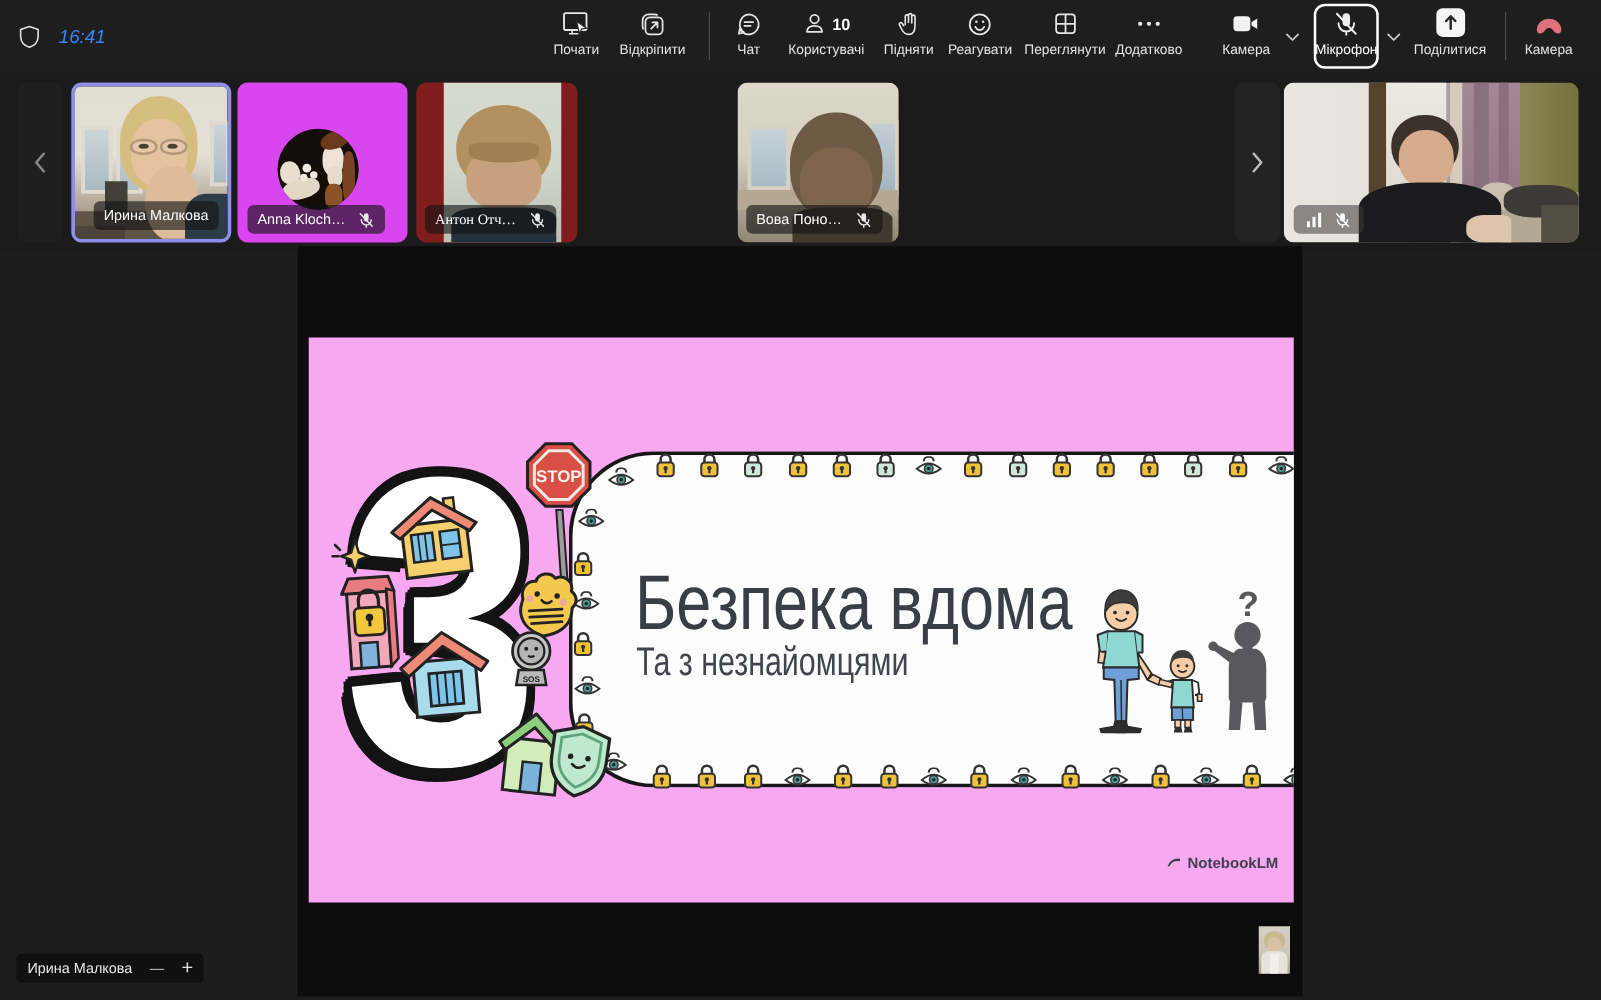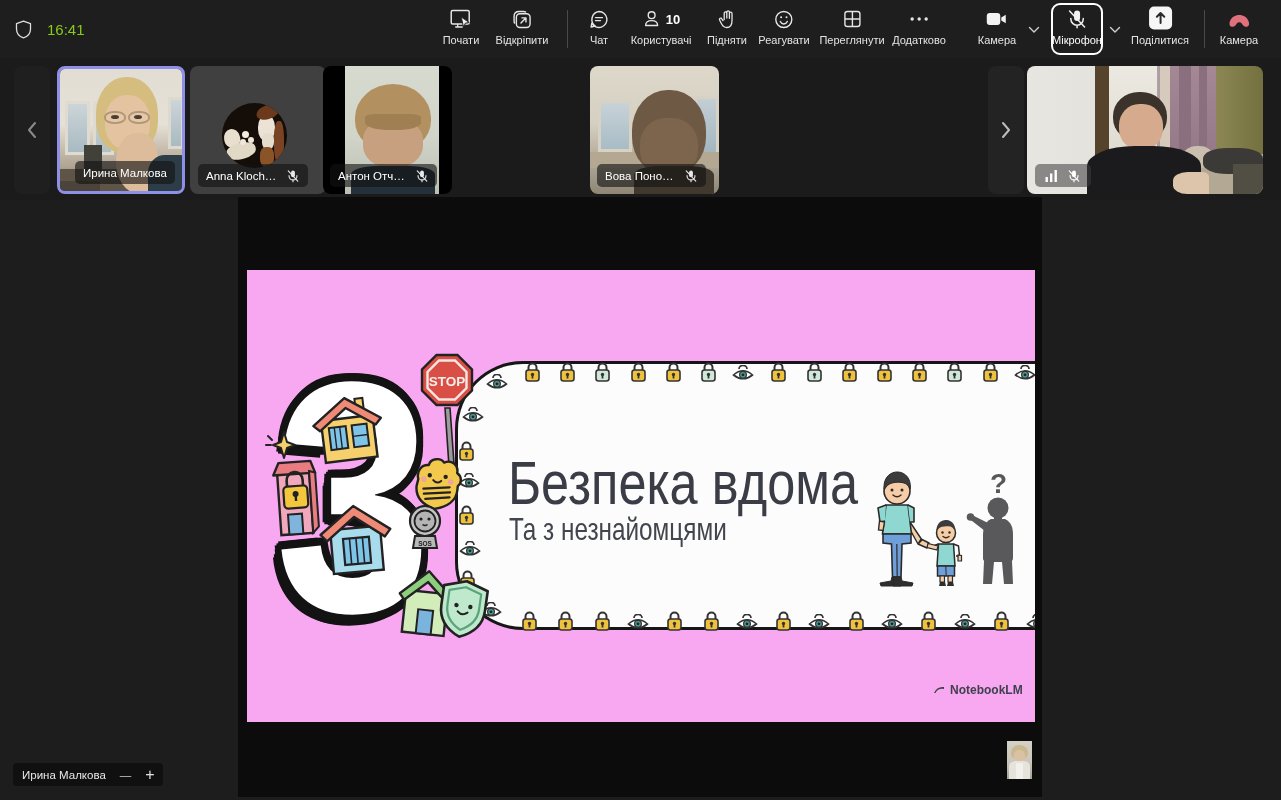--- a/index.html
+++ b/index.html
@@ -31,21 +31,21 @@
 #thumb{position:absolute;left:1007px;top:541px;width:25px;height:38px;background:linear-gradient(180deg,#d5d0c5 0%,#ccc6ba 55%,#a9a296 100%);overflow:hidden;}
 #namepill{position:absolute;left:13px;top:563px;width:150px;white-space:nowrap;height:23px;background:#101010;border-radius:4px;color:#e8e8e8;font-size:11.5px;display:flex;align-items:center;padding:0 9px;}
 </style>
 </head>
 <body>
 <div id="app">
   <div id="topbar">
     <svg width="17" height="19" viewBox="0 0 17 19" style="position:absolute;left:15px;top:20px" fill="none" stroke="#dedede" stroke-width="1.3">
         <path d="M8.5 1.2 L15.5 3.6 V9 C15.5 13.8 12.4 16.6 8.5 17.8 C4.6 16.6 1.5 13.8 1.5 9 V3.6 Z" stroke-linejoin="round"></path>
       </svg>
-    <div style="position:absolute;left:47px;top:21px;font-size:15px;color:#84cc16;">16:41</div>
+    <div style="position:absolute;left:47px;top:21px;font-size:15px;color:#3b82f6;font-style:italic;">16:41</div>
 
     <div class="tb" style="left:461px;transform:translateX(-50%)">
       <div class="ic">
           <svg width="24" height="22" viewBox="0 0 24 22" fill="none" stroke="#e6e6e6" stroke-width="1.5">
             <rect x="2.5" y="2.5" width="18" height="13.5" rx="1.5"></rect>
             <path d="M9 16 V19 M6.5 19 H14" stroke-width="1.3"></path>
             <path d="M12.5 9 L20.5 14.5 L16.6 15.2 L14.8 19 Z" fill="#f2f2f2" stroke="#2a2a2a" stroke-width="1"></path>
           </svg>
         </div>
       <div class="lb">Почати</div>
@@ -183,41 +183,41 @@
       <div style="position:absolute;left:44px;top:42px;width:22px;height:13px;border:2px solid #b09878;border-radius:45%;background:rgba(255,255,255,0.08)"></div>
       <div style="position:absolute;left:68px;top:42px;width:22px;height:13px;border:2px solid #b09878;border-radius:45%;background:rgba(255,255,255,0.08)"></div>
       <div style="position:absolute;left:51px;top:46px;width:8px;height:4px;background:#4a3f33;border-radius:50%"></div>
       <div style="position:absolute;left:74px;top:46px;width:8px;height:4px;background:#4a3f33;border-radius:50%"></div>
       <div style="position:absolute;left:56px;top:64px;width:42px;height:60px;background:#ddbc9b;border-radius:50% 42% 34% 52%;"></div>
       <div style="position:absolute;left:88px;top:86px;width:40px;height:42px;background:#2d3d47;border-radius:42% 20% 0 0;"></div>
       <div style="position:absolute;left:0px;top:112px;width:40px;height:16px;background:#4c443a;"></div>
       <div class="pill" style="left:15px;">Ирина Малкова</div>
     </div>
 
-    <div class="tile" style="left:190px;width:136px;background:#404040;">
+    <div class="tile" style="left:190px;width:136px;background:#d946ef;">
       <div style="position:absolute;left:32px;top:37px;width:65px;height:65px;border-radius:50%;background:#140d08;overflow:hidden;">
         <div style="position:absolute;left:36px;top:12px;width:17px;height:26px;background:#ece3d6;border-radius:46%;"></div>
         <div style="position:absolute;left:40px;top:30px;width:12px;height:16px;background:#e6dccc;border-radius:40%;"></div>
         <div style="position:absolute;left:34px;top:2px;width:24px;height:14px;background:#6b3a1c;border-radius:50%;transform:rotate(-20deg);"></div>
         <div style="position:absolute;left:52px;top:18px;width:10px;height:42px;background:#7a4424;border-radius:40%;"></div>
         <div style="position:absolute;left:38px;top:44px;width:14px;height:20px;background:#8a5428;border-radius:40%;"></div>
         <div style="position:absolute;left:2px;top:26px;width:16px;height:18px;background:#e8dfcf;border-radius:50% 50% 40% 40%;transform:rotate(-12deg);"></div>
         <div style="position:absolute;left:4px;top:40px;width:30px;height:16px;background:#e2d8c6;border-radius:45%;transform:rotate(-14deg);"></div>
         <div style="position:absolute;left:20px;top:28px;width:7px;height:7px;background:#f2ecdf;border-radius:50%;"></div>
         <div style="position:absolute;left:26px;top:34px;width:6px;height:6px;background:#efe8da;border-radius:50%;"></div>
         <div style="position:absolute;left:18px;top:36px;width:6px;height:6px;background:#efe8da;border-radius:50%;"></div>
       </div>
       <div class="pill" style="left:8px;">Anna Kloch…<svg class="mic" width="14" height="14" viewBox="0 0 22 22" fill="none" stroke="#e8e8e8" stroke-width="1.8">
             <rect x="8" y="2.5" width="6" height="10.5" rx="3" fill="#e8e8e8" stroke="none"></rect>
             <path d="M4.8 10.5 V11 a6.2 6.2 0 0 0 12.4 0 V10.5 M11 17.4 V20" stroke-linecap="round"></path>
             <path d="M3.5 3 L18.5 19" stroke-linecap="round"></path>
           </svg></div>
     </div>
 
-    <div class="tile" style="left:323px;width:129px;background:#000000;">
+    <div class="tile" style="left:333px;width:129px;background:#7f1d1d;font-family:Liberation Serif, serif;">
       <div style="position:absolute;left:22px;top:0;width:94px;height:128px;background:linear-gradient(180deg,#d6dacf 0%,#d0d4c9 55%,#bcc0b3 100%);"></div>
       <div style="position:absolute;left:32px;top:18px;width:76px;height:68px;background:#b2905f;border-radius:50% 50% 46% 46%;"></div>
       <div style="position:absolute;left:40px;top:54px;width:60px;height:48px;background:#c7a17f;border-radius:40% 40% 46% 46%;"></div>
       <div style="position:absolute;left:42px;top:48px;width:56px;height:16px;background:#a07f52;border-radius:20% 20% 45% 45%;"></div>
       <div style="position:absolute;left:28px;top:100px;width:84px;height:28px;background:#24303a;border-radius:30% 30% 0 0;"></div>
       <div class="pill" style="left:7px;">Антон Отч…<svg class="mic" width="14" height="14" viewBox="0 0 22 22" fill="none" stroke="#e8e8e8" stroke-width="1.8">
             <rect x="8" y="2.5" width="6" height="10.5" rx="3" fill="#e8e8e8" stroke="none"></rect>
             <path d="M4.8 10.5 V11 a6.2 6.2 0 0 0 12.4 0 V10.5 M11 17.4 V20" stroke-linecap="round"></path>
             <path d="M3.5 3 L18.5 19" stroke-linecap="round"></path>
           </svg></div>

